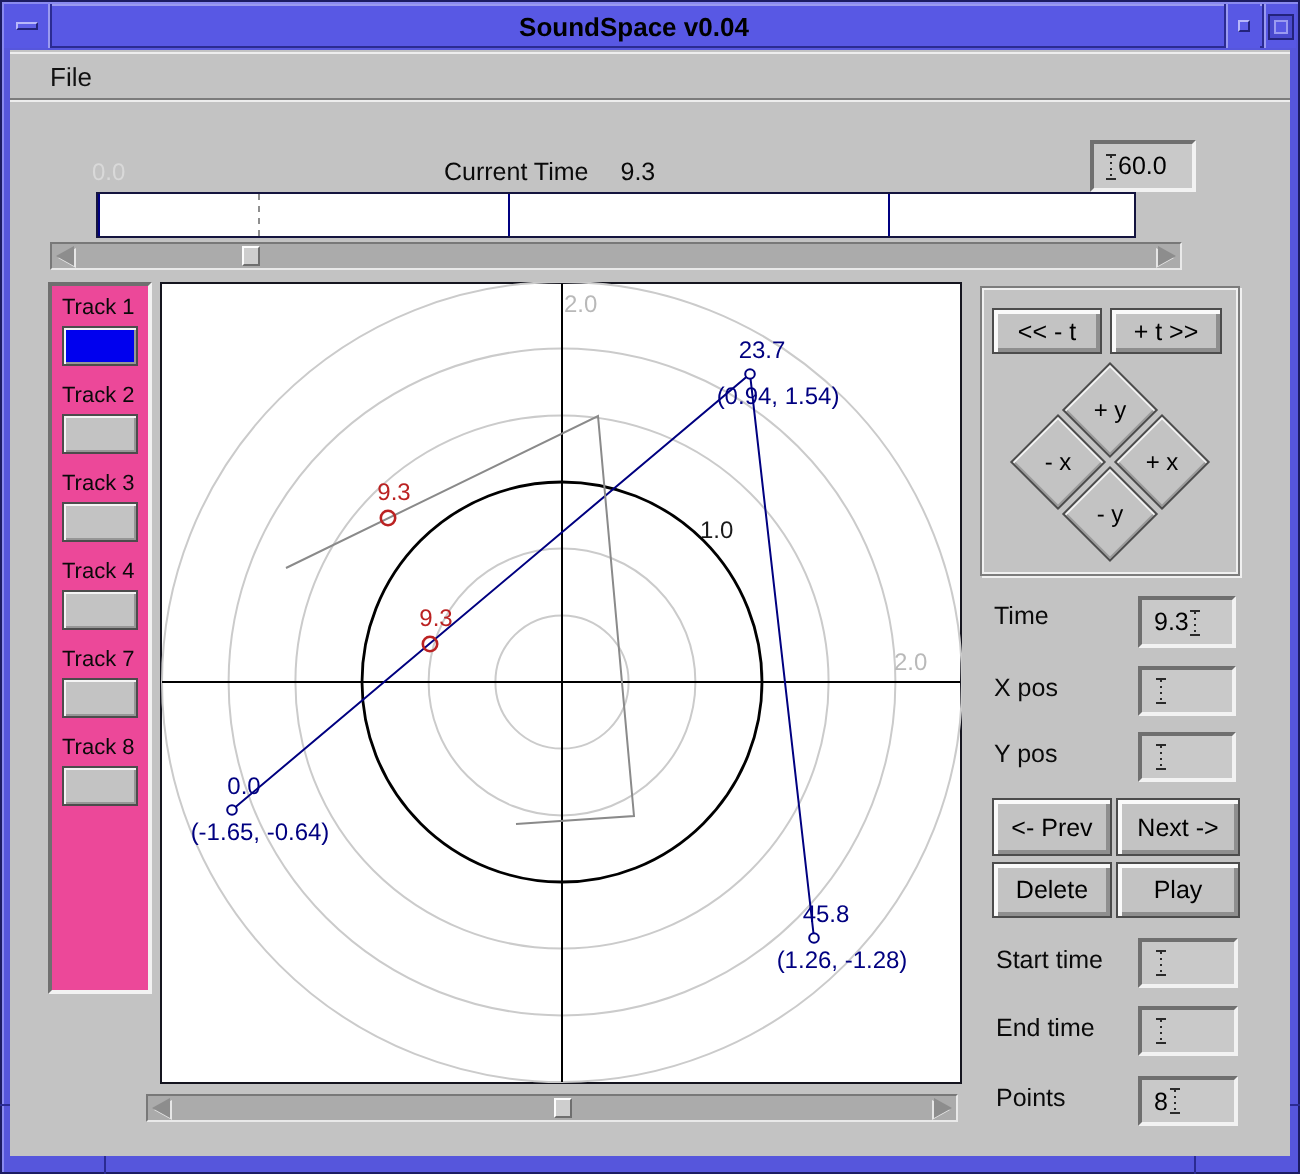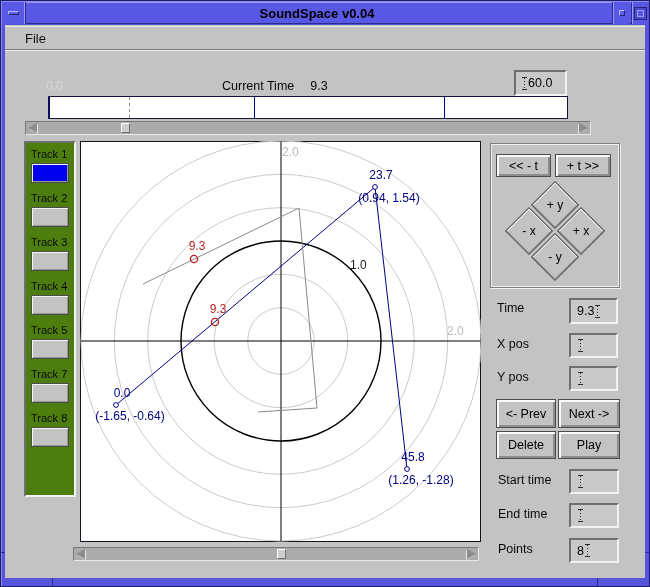--- a/index.html
+++ b/index.html
@@ -51,21 +51,21 @@
                  background:repeating-linear-gradient(180deg,#2a2a2a 0 1px,transparent 1px 3px);}
   .caret::after{content:"";position:absolute;left:0;width:5px;top:0;height:1px;background:#2a2a2a;box-shadow:0 12px 0 #2a2a2a;}
 
   
   .btn{position:absolute;background:#c3c3c3;border:1px solid #4c4c4c;
        box-shadow:inset 1px 1px 0 1px #fafafa, inset -1px -1px 0 1px #8e8e8e;
        display:flex;align-items:center;justify-content:center;font-size:12.5px;color:#000;}
 
   
   #track-panel{position:absolute;left:24px;top:141px;width:52px;height:356px;
-               border:2px solid;border-color:#6f6f6f #f2f2f2 #f2f2f2 #6f6f6f;background:#4d7c0f;padding-top:4px;}
+               border:2px solid;border-color:#6f6f6f #f2f2f2 #f2f2f2 #6f6f6f;background:#ec4899;padding-top:4px;}
   .track-item{height:44px;}
   .track-label{font-size:11px;color:#0a0a0a;margin-left:5px;line-height:14px;}
   .track-box{width:38px;height:20px;margin:2px 0 0 5px;background:#c3c3c3;border:1px solid #4c4c4c;
              box-shadow:inset 1px 1px 0 #f4f4f4, inset -1px -1px 0 #969696;}
   .track-box.selected{background:#0000ee;}
 
   
   #plot{position:absolute;left:80px;top:141px;width:401px;height:401px;background:#fff;}
   #plot svg{position:absolute;left:0;top:0;}
   #plot-labels{position:absolute;inset:0;pointer-events:none;}
@@ -112,21 +112,21 @@
   <div id="body-bg"></div>
   <div id="menubar">
     <span class="menu-item">File</span>
   </div>
 
   <span class="abs gray-label" style="left:46px;top:79px;">0.0</span>
   <div class="abs" style="left:222px;top:79px;display:flex;gap:16px;">
     <span class="black-label">Current Time</span>
     <span class="black-label">9.3</span>
   </div>
-  <div class="field" style="left:514px;top:70px;width:53px;height:26px;">
+  <div class="field" style="left:545px;top:70px;width:53px;height:26px;">
     <span class="caret"></span>
     <span>60.0</span>
   </div>
 
   <div id="timeline-bar">
       <div class="tl-tick" style="left: 0px;"></div>
       <div class="tl-tick" style="left: 204.61px;"></div>
       <div class="tl-tick" style="left: 395.407px;"></div>
       <div class="tl-current" style="left: 80.29px;"></div>
     </div>
@@ -145,24 +145,20 @@
       <div class="track-item">
         <div class="track-label">Track 2</div>
         <div class="track-box"></div>
       </div>
       <div class="track-item">
         <div class="track-label">Track 3</div>
         <div class="track-box"></div>
       </div>
       <div class="track-item">
         <div class="track-label">Track 4</div>
-        <div class="track-box"></div>
-      </div>
-      <div class="track-item">
-        <div class="track-label">Track 5</div>
         <div class="track-box"></div>
       </div>
       <div class="track-item">
         <div class="track-label">Track 7</div>
         <div class="track-box"></div>
       </div>
       <div class="track-item">
         <div class="track-label">Track 8</div>
         <div class="track-box"></div>
       </div>

